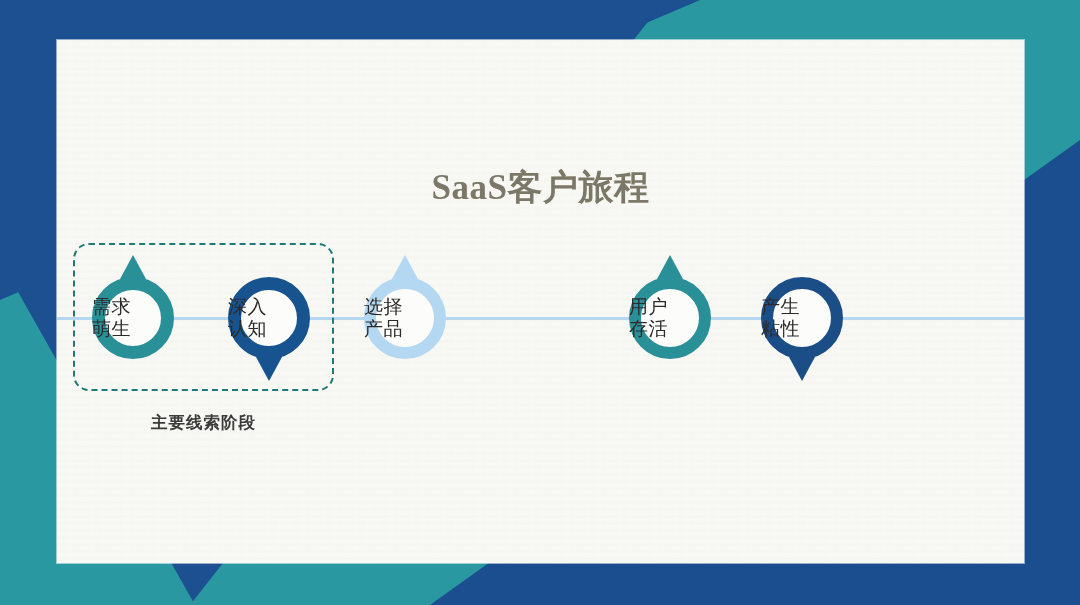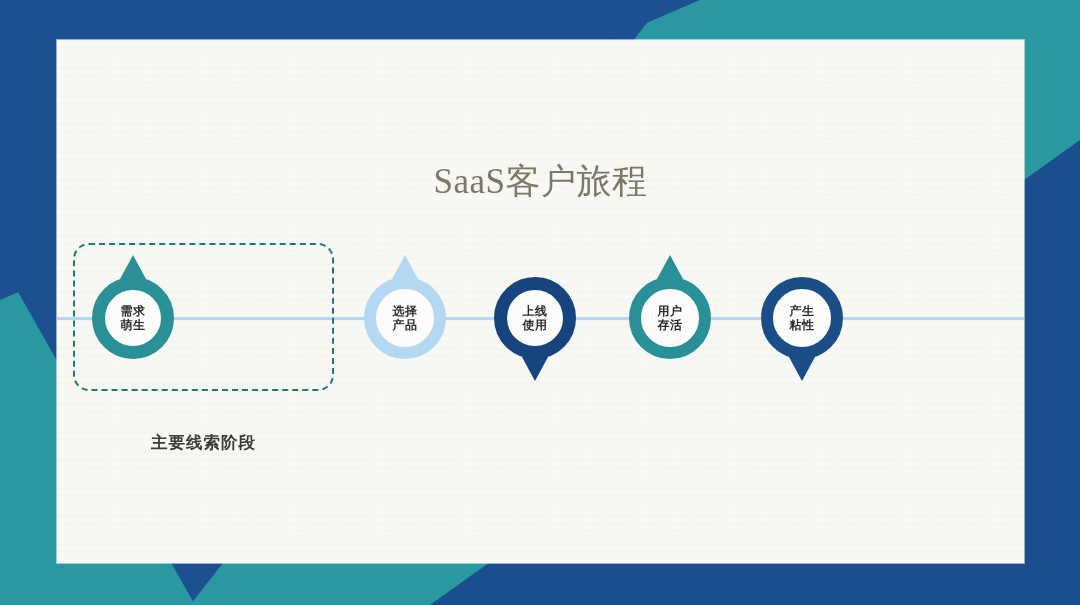--- a/index.html
+++ b/index.html
@@ -21,25 +21,25 @@
     left: 57px; top: 40px;
     width: 967px; height: 523px;
     background: #f7f8f4;
     background-image:
       repeating-linear-gradient(0deg, rgba(255,255,255,0) 0px, rgba(255,255,255,0) 3px, rgba(244,244,238,0.75) 4px, rgba(255,255,255,0) 7px),
       repeating-linear-gradient(90deg, rgba(250,250,246,0.5) 0px, rgba(255,255,255,0) 11px);
     box-shadow: 0 0 0 1px rgba(255,255,255,0.55);
   }
   .title {
     position: absolute;
-    left: 0; top: 118px; width: 967px;
+    left: 0; top: 124px; width: 967px;
     text-align: center;
     font-family: "Liberation Serif", "DejaVu Serif", serif;
     font-size: 35px;
-    font-weight: 400;
+    font-weight: 700;
     color: #7c7868;
     letter-spacing: 0.5px;
     white-space: nowrap;
   }
   
   .journey-line {
     position: absolute;
     left: 0px; top: 277px;
     width: 967px; height: 3px;
     background: #b6d5ef;
@@ -47,21 +47,21 @@
   
   .lead-box {
     position: absolute;
     left: 16px; top: 203px;
     width: 261px; height: 148px;
     border: 2.4px dashed #1d7a76;
     border-radius: 16px;
   }
   .lead-box-label {
     position: absolute;
-    left: 16px; top: 392px;
+    left: 16px; top: 372px;
     width: 261px;
     text-align: center;
     font-size: 16.5px;
     font-weight: 700;
     color: #3b3b3b;
     letter-spacing: 1px;
     white-space: nowrap;
   }
   
   .pins { position: absolute; left: 0; top: 0; width: 967px; height: 523px; }
@@ -85,24 +85,24 @@
     border-left: 13px solid transparent;
     border-right: 13px solid transparent;
     margin-left: -13px;
   }
   .pin.up .spike  { top: -22px; }
   .pin.down .spike{ bottom: -22px; }
   .pin .label {
     position: absolute; inset: 0;
     z-index: 3;
     display: flex; flex-direction: column;
-    align-items: center; justify-content: center;
-    font-size: 12px;
+    justify-content: center;
+    font-size: 19px;
     line-height: 1.18;
-    font-weight: 700;
+    font-weight: 400;
     color: #2b2b2b;
     letter-spacing: 0.5px;
     white-space: nowrap;
   }
 </style>
 </head>
 <body>
 
 <div id="stage">
 
@@ -131,38 +131,38 @@
 
       <div class="pin up" style="left:76px; top:278px;">
         <div class="spike" style="border-bottom:24px solid #2a9098;"></div>
         <div class="ring" style="border-width:13px; border-color:#2a9098;"></div>
         <div class="label">
           <span>需求</span>
           <span>萌生</span>
         </div>
       </div>
 
+      <div class="pin down" style="left:212px; top:278px;">
+        <div class="spike" style="border-top:24px solid #17548f;"></div>
+        <div class="ring" style="border-width:13px; border-color:#17548f;"></div>
+        <div class="label">
+          <span>深入</span>
+          <span>认知</span>
+        </div>
+      </div>
 
       <div class="pin up" style="left:348px; top:278px;">
         <div class="spike" style="border-bottom:24px solid #b4d8f2;"></div>
         <div class="ring" style="border-width:12px; border-color:#b4d8f2;"></div>
         <div class="label">
           <span>选择</span>
           <span>产品</span>
         </div>
       </div>
 
-      <div class="pin down" style="left:478px; top:278px;">
-        <div class="spike" style="border-top:24px solid #17437e;"></div>
-        <div class="ring" style="border-width:13px; border-color:#17437e;"></div>
-        <div class="label">
-          <span>上线</span>
-          <span>使用</span>
-        </div>
-      </div>
 
       <div class="pin down" style="left:745px; top:278px;">
         <div class="spike" style="border-top:24px solid #1b4e87;"></div>
         <div class="ring" style="border-width:12px; border-color:#1b4e87;"></div>
         <div class="label">
           <span>产生</span>
           <span>粘性</span>
         </div>
       </div>
 

